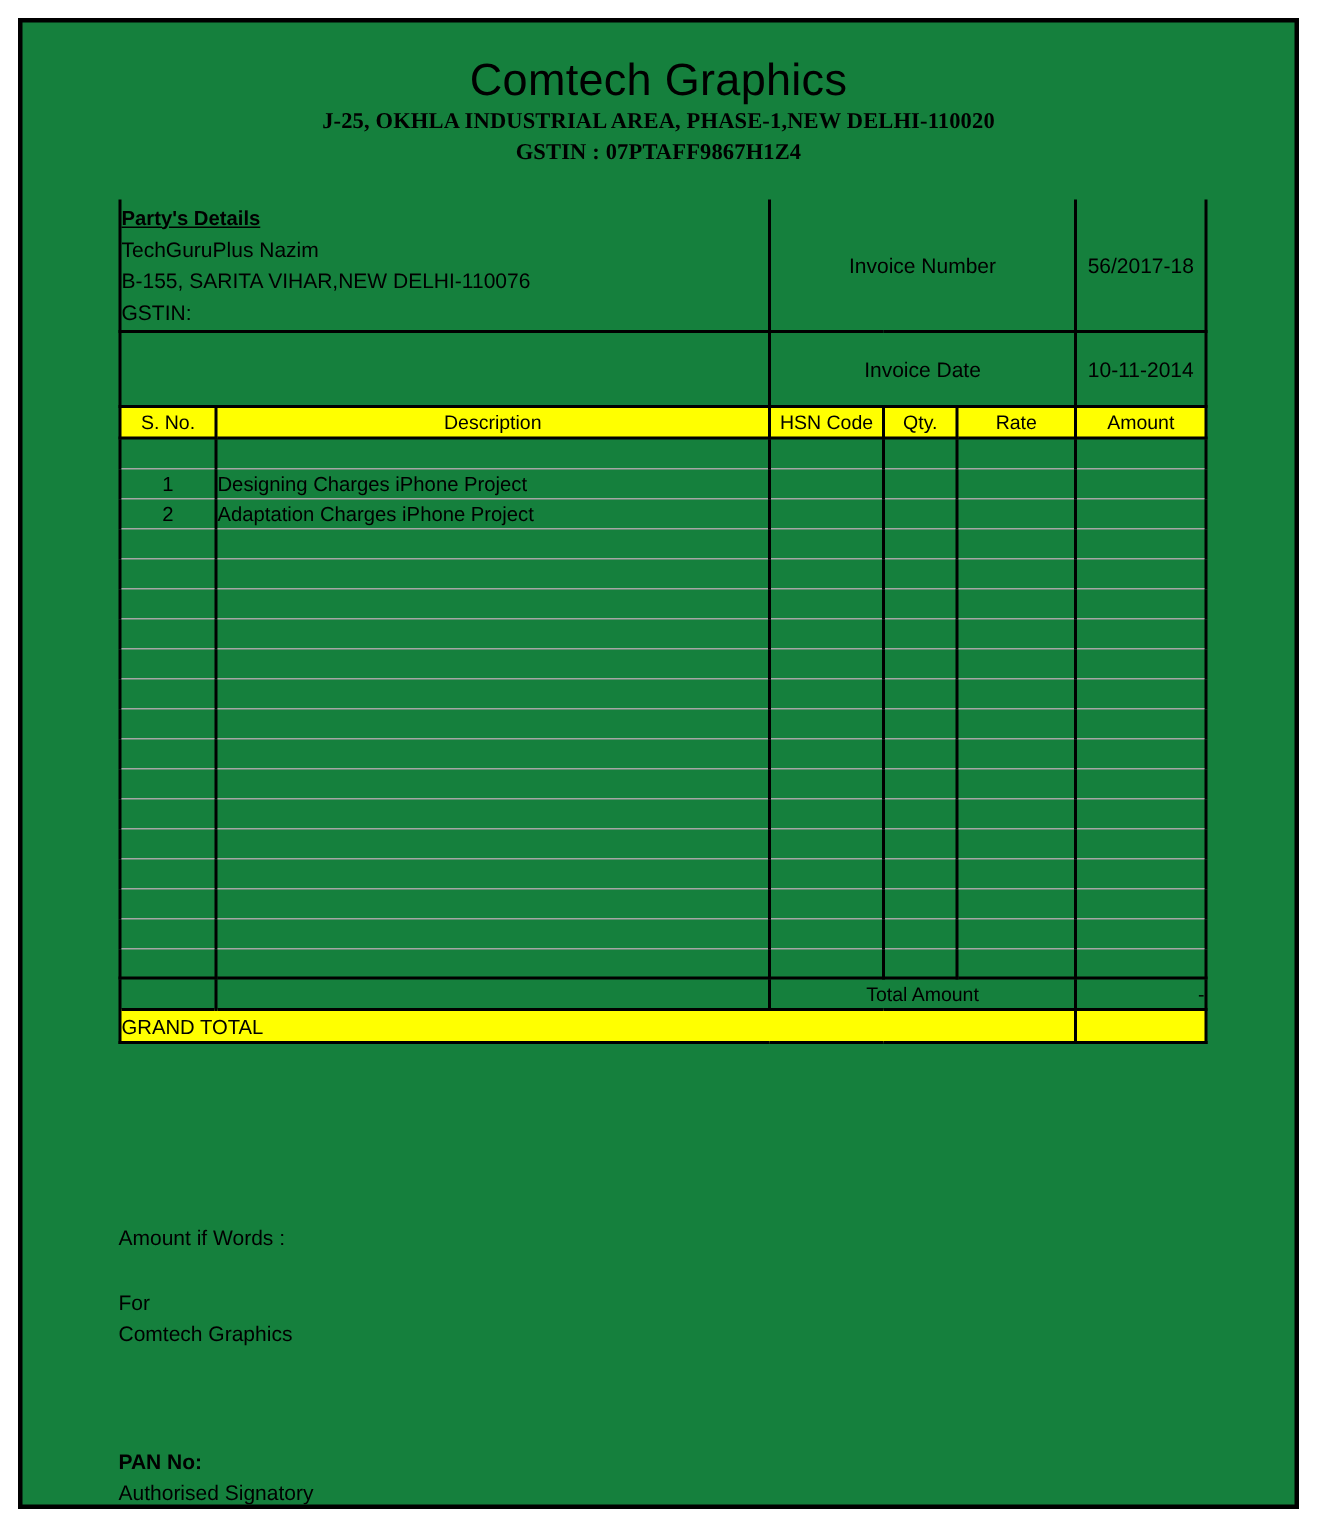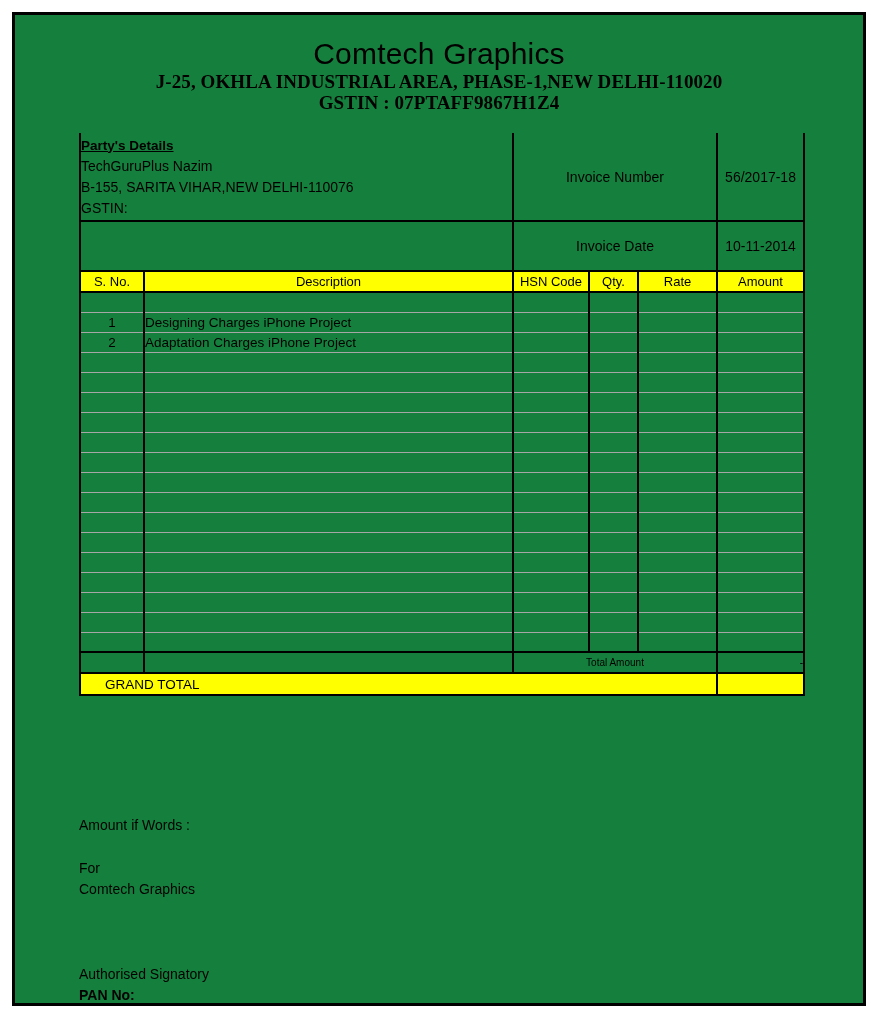--- a/index.html
+++ b/index.html
@@ -40,21 +40,21 @@
   #company-name {
     font-family: "Liberation Sans", sans-serif;
     font-size: 30px;
     font-weight: normal;
     letter-spacing: 0.2px;
     line-height: 34px;
     margin: 0;
   }
   .addr-line {
     font-family: "Liberation Serif", serif;
-    font-size: 19px;
+    font-size: 15px;
     font-weight: bold;
     line-height: 21px;
     letter-spacing: 0.1px;
   }
 
   
   #invoice-table {
     position: absolute;
     left: 64px;
     top: 118px;
@@ -112,27 +112,27 @@
     font-size: 13px;
     text-align: center;
   }
 
   
   .item-row td { height: 20px; font-size: 13.5px; }
   .desc-cell { padding-left: 5px; }
   .sno-cell { text-align: center; }
 
   
-  .tot-row td { height: 21px; font-size: 10px; font-weight: bold; }
+  .tot-row td { height: 21px; font-size: 13px; font-weight: bold; }
   .tot-label { text-align: center; }
   .tot-rate { text-align: center; }
   .tot-amt { text-align: right; padding-right: 6px; }
 
   
-  #grandtotal-row td { height: 22px; padding-left: 24px; }
+  #grandtotal-row td { height: 22px; }
   #grandtotal-label {
     font-weight: bold;
     font-size: 13.5px;
     padding-left: 4px;
     text-align: left;
   }
 
   
   #footer {
     position: absolute;
@@ -361,17 +361,17 @@
 
     </tbody>
   </table>
 
   <div id="footer">
     <div class="foot-line">Amount if Words :</div>
     <div class="gap-sm">&nbsp;</div>
     <div class="foot-line">For</div>
     <div class="foot-line">Comtech Graphics</div>
     <div class="gap-lg">&nbsp;</div>
+    <div class="foot-line foot-bold">PAN No:</div>
     <div class="foot-line">Authorised Signatory</div>
-    <div class="foot-line foot-bold">PAN No:</div>
   </div>
 
 </div>
 
 </body></html>

